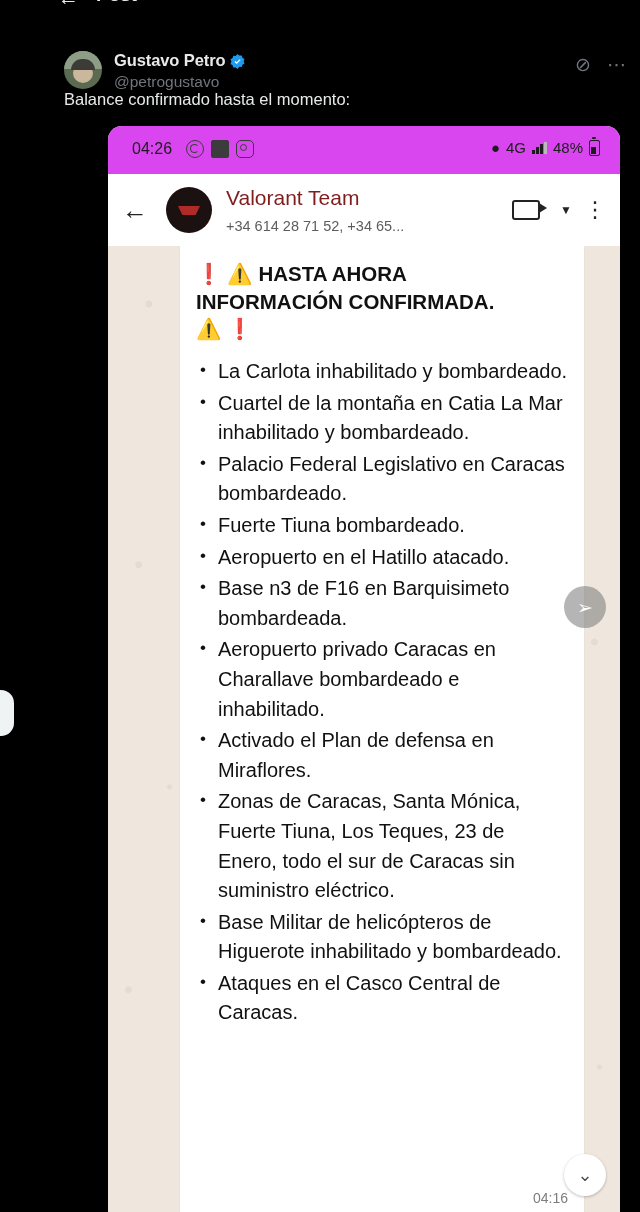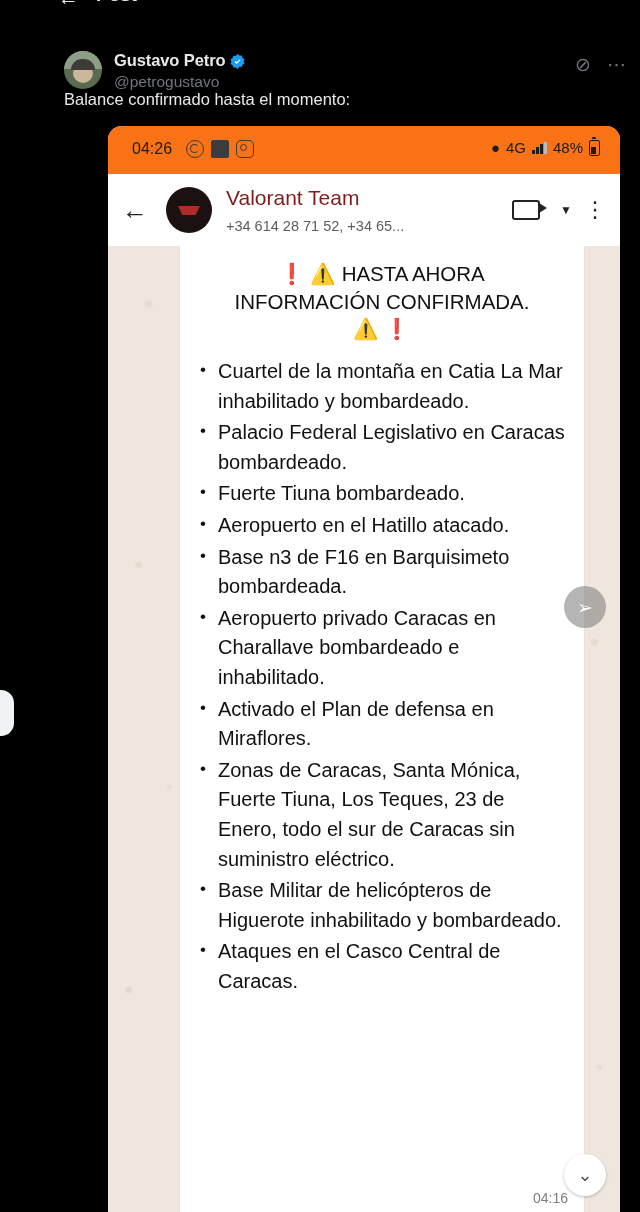--- a/index.html
+++ b/index.html
@@ -167,21 +167,21 @@
     width: 512px;
     height: 1086px;
     background: #ffffff;
     border-radius: 14px 14px 0 0;
     overflow: hidden;
   }
   
   .statusbar {
     position: relative;
     height: 48px;
-    background: #f97316;
+    background: #d946ef;
   }
   .sb-time {
     position: absolute;
     left: 24px;
     top: 14px;
     font-size: 16px;
     color: #1c1c1c;
   }
   .sb-icons-left {
     position: absolute;
@@ -386,25 +386,24 @@
     top: 0;
     width: 404px;
     background: #ffffff;
     min-height: 966px;
     box-sizing: border-box;
     padding: 14px 16px 30px 16px;
     box-shadow: 0 1px 1px rgba(0,0,0,0.12);
   }
   .alert-title {
     font-size: 20.5px;
-    font-weight: normal;
+    font-weight: bold;
     color: #111;
     line-height: 1.35;
     margin: 0 0 14px 0;
-    text-align: center;
   }
   ul.items {
     list-style: none;
     margin: 0;
     padding: 0;
   }
   ul.items li {
     position: relative;
     padding-left: 22px;
     font-size: 20px;
@@ -530,20 +529,21 @@
       <div class="chat-body">
         <div class="doodles"></div>
 
         <div class="bubble">
           <div class="alert-title">
             <div>❗ ⚠️ HASTA AHORA</div>
             <div>INFORMACIÓN CONFIRMADA.</div>
             <div>⚠️ ❗</div>
           </div>
           <ul class="items">
+            <li>La Carlota inhabilitado y bombardeado.</li>
             <li> Cuartel de la montaña en Catia La Mar inhabilitado y bombardeado.</li>
             <li>Palacio Federal Legislativo en Caracas bombardeado.</li>
             <li>Fuerte Tiuna bombardeado.</li>
             <li>Aeropuerto en el Hatillo atacado.</li>
             <li>Base n3 de F16 en Barquisimeto bombardeada.</li>
             <li>Aeropuerto privado Caracas en Charallave bombardeado e inhabilitado.</li>
             <li>Activado el Plan de defensa en Miraflores.</li>
             <li>Zonas de Caracas, Santa Mónica, Fuerte Tiuna, Los Teques, 23 de Enero, todo el sur de Caracas sin suministro eléctrico.</li>
             <li>Base Militar de helicópteros de Higuerote inhabilitado y bombardeado.</li>
             <li>Ataques en el Casco Central de Caracas.</li>

